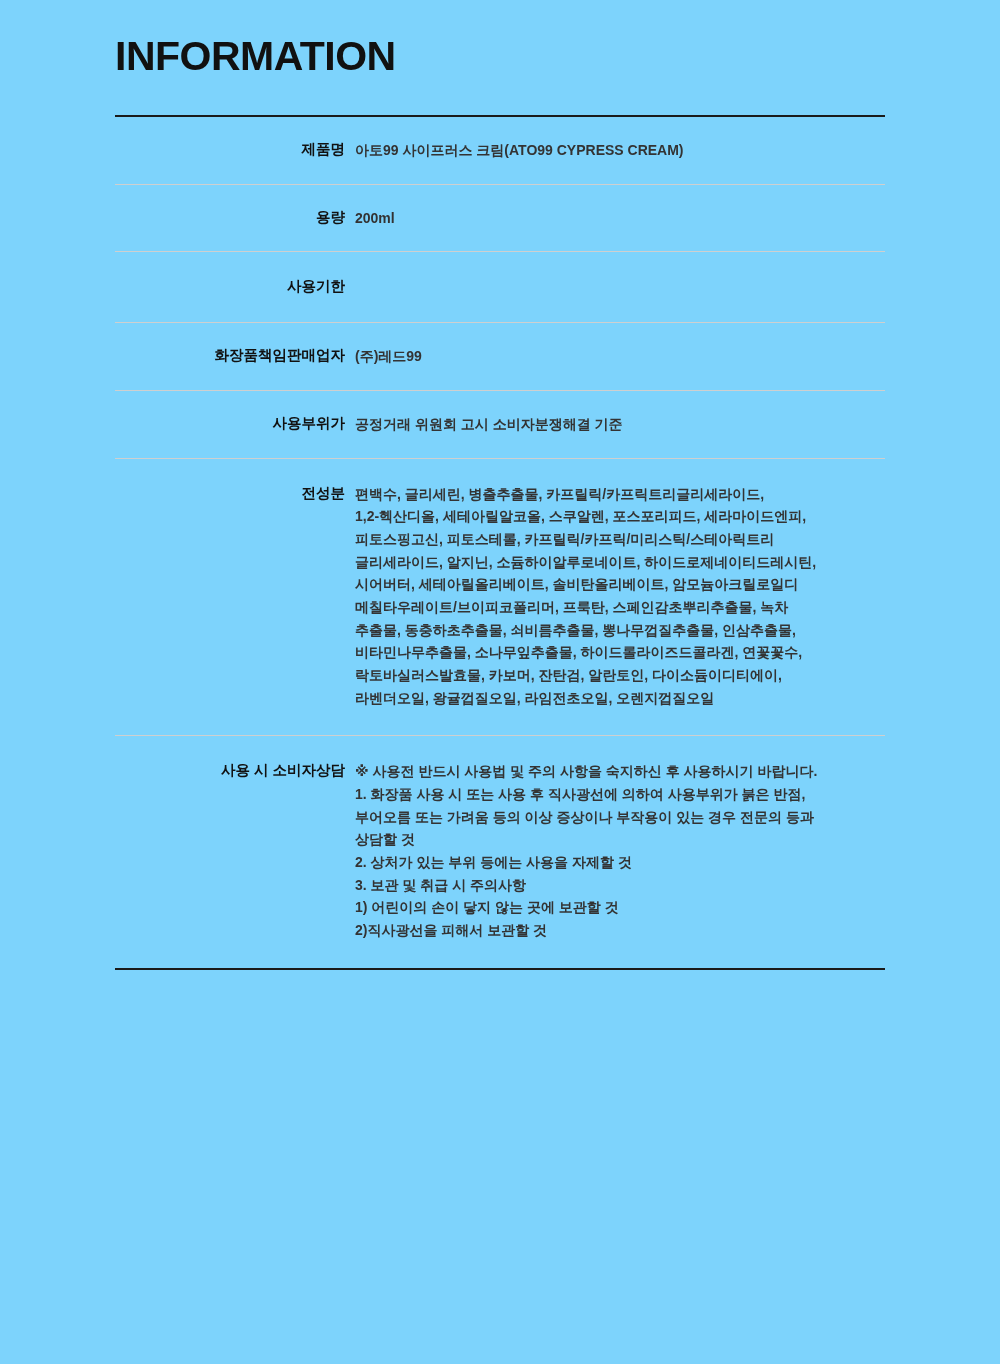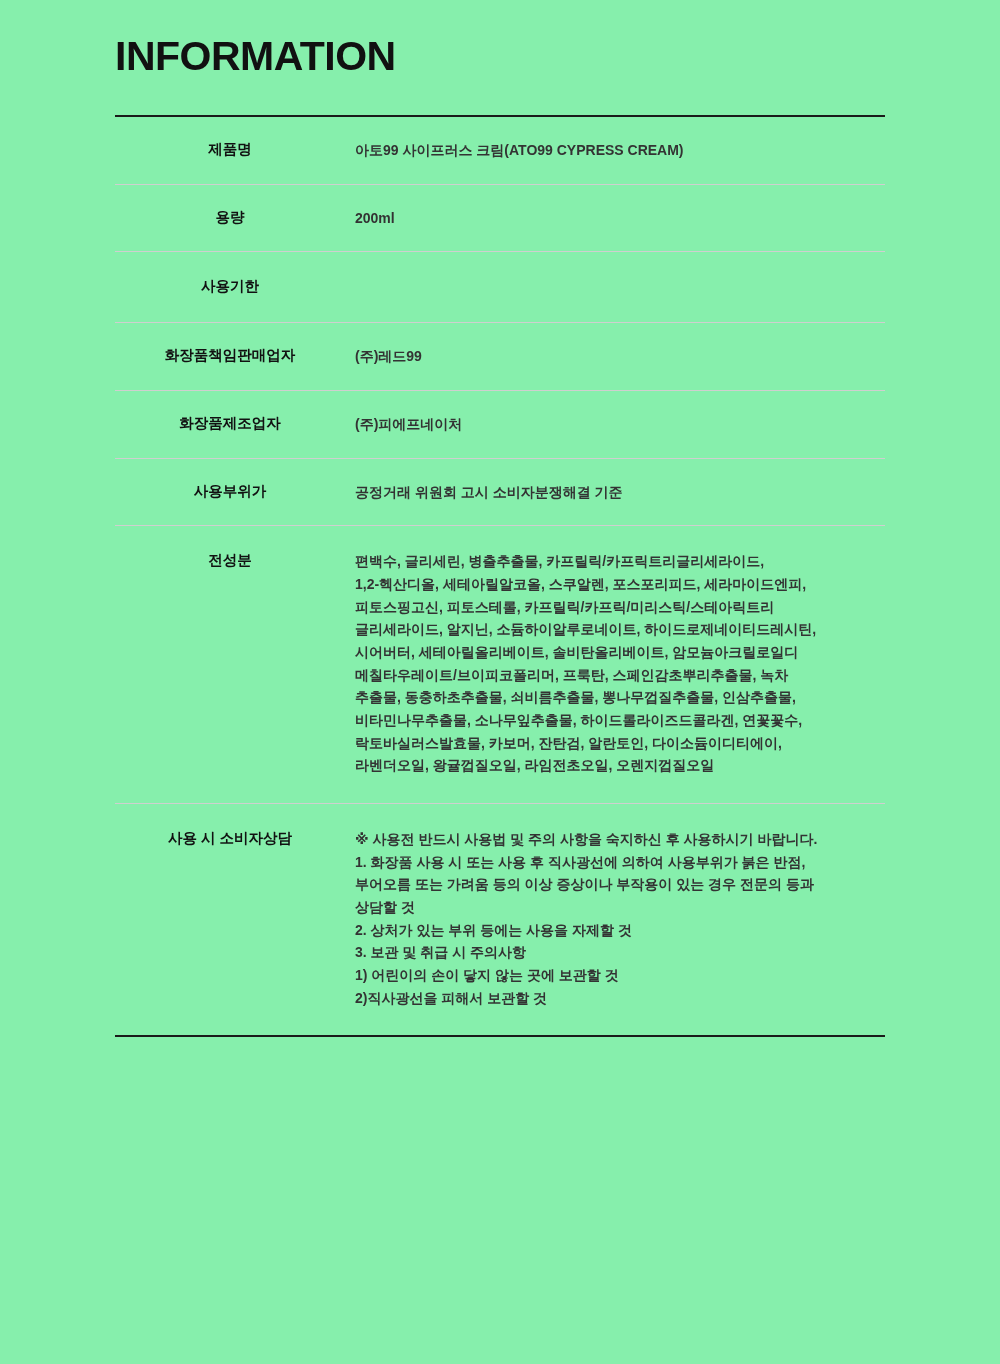--- a/index.html
+++ b/index.html
@@ -12,21 +12,21 @@
     min-height: 1364px;
     font-family: "Liberation Sans", "DejaVu Sans", sans-serif;
     color: #1a1a1a;
     -webkit-font-smoothing: antialiased;
   }
   .page {
     width: 1000px;
     min-height: 1364px;
     box-sizing: border-box;
     padding: 34px 62px 0 115px;
-    background: #86efac;
+    background: #7dd3fc;
     position: relative;
   }
   .page-title {
     font-size: 41px;
     font-weight: 800;
     letter-spacing: -0.5px;
     line-height: 1.1;
     margin: 0 0 36px 0;
     color: #111111;
   }
@@ -37,21 +37,21 @@
     border-bottom: 2px solid #1a1a1a;
   }
   .info-table tr {
     border-bottom: 1px solid #cfcfcf;
   }
   .info-table tr:last-child {
     border-bottom: none;
   }
   .info-table th {
     width: 230px;
-    text-align: center;
+    text-align: right;
     vertical-align: top;
     font-size: 14.5px;
     font-weight: 700;
     color: #111111;
     padding: 22px 10px 22px 0;
     line-height: 1.5;
     white-space: nowrap;
   }
   .info-table td {
     vertical-align: top;
@@ -97,24 +97,20 @@
       </tr>
       <tr class="row-empty">
         <th>사용기한</th>
         <td class="multiline"></td>
       </tr>
       <tr>
         <th>화장품책임판매업자</th>
         <td class="multiline">(주)레드99</td>
       </tr>
       <tr>
-        <th>화장품제조업자</th>
-        <td class="multiline">(주)피에프네이처</td>
-      </tr>
-      <tr>
         <th>사용부위가</th>
         <td class="multiline">공정거래 위원회 고시 소비자분쟁해결 기준</td>
       </tr>
       <tr class="row-tall">
         <th>전성분</th>
         <td class="multiline">편백수, 글리세린, 병출추출물, 카프릴릭/카프릭트리글리세라이드,
 1,2-헥산디올, 세테아릴알코올, 스쿠알렌, 포스포리피드, 세라마이드엔피,
 피토스핑고신, 피토스테롤, 카프릴릭/카프릭/미리스틱/스테아릭트리
 글리세라이드, 알지닌, 소듐하이알루로네이트, 하이드로제네이티드레시틴,
 시어버터, 세테아릴올리베이트, 솔비탄올리베이트, 암모늄아크릴로일디

